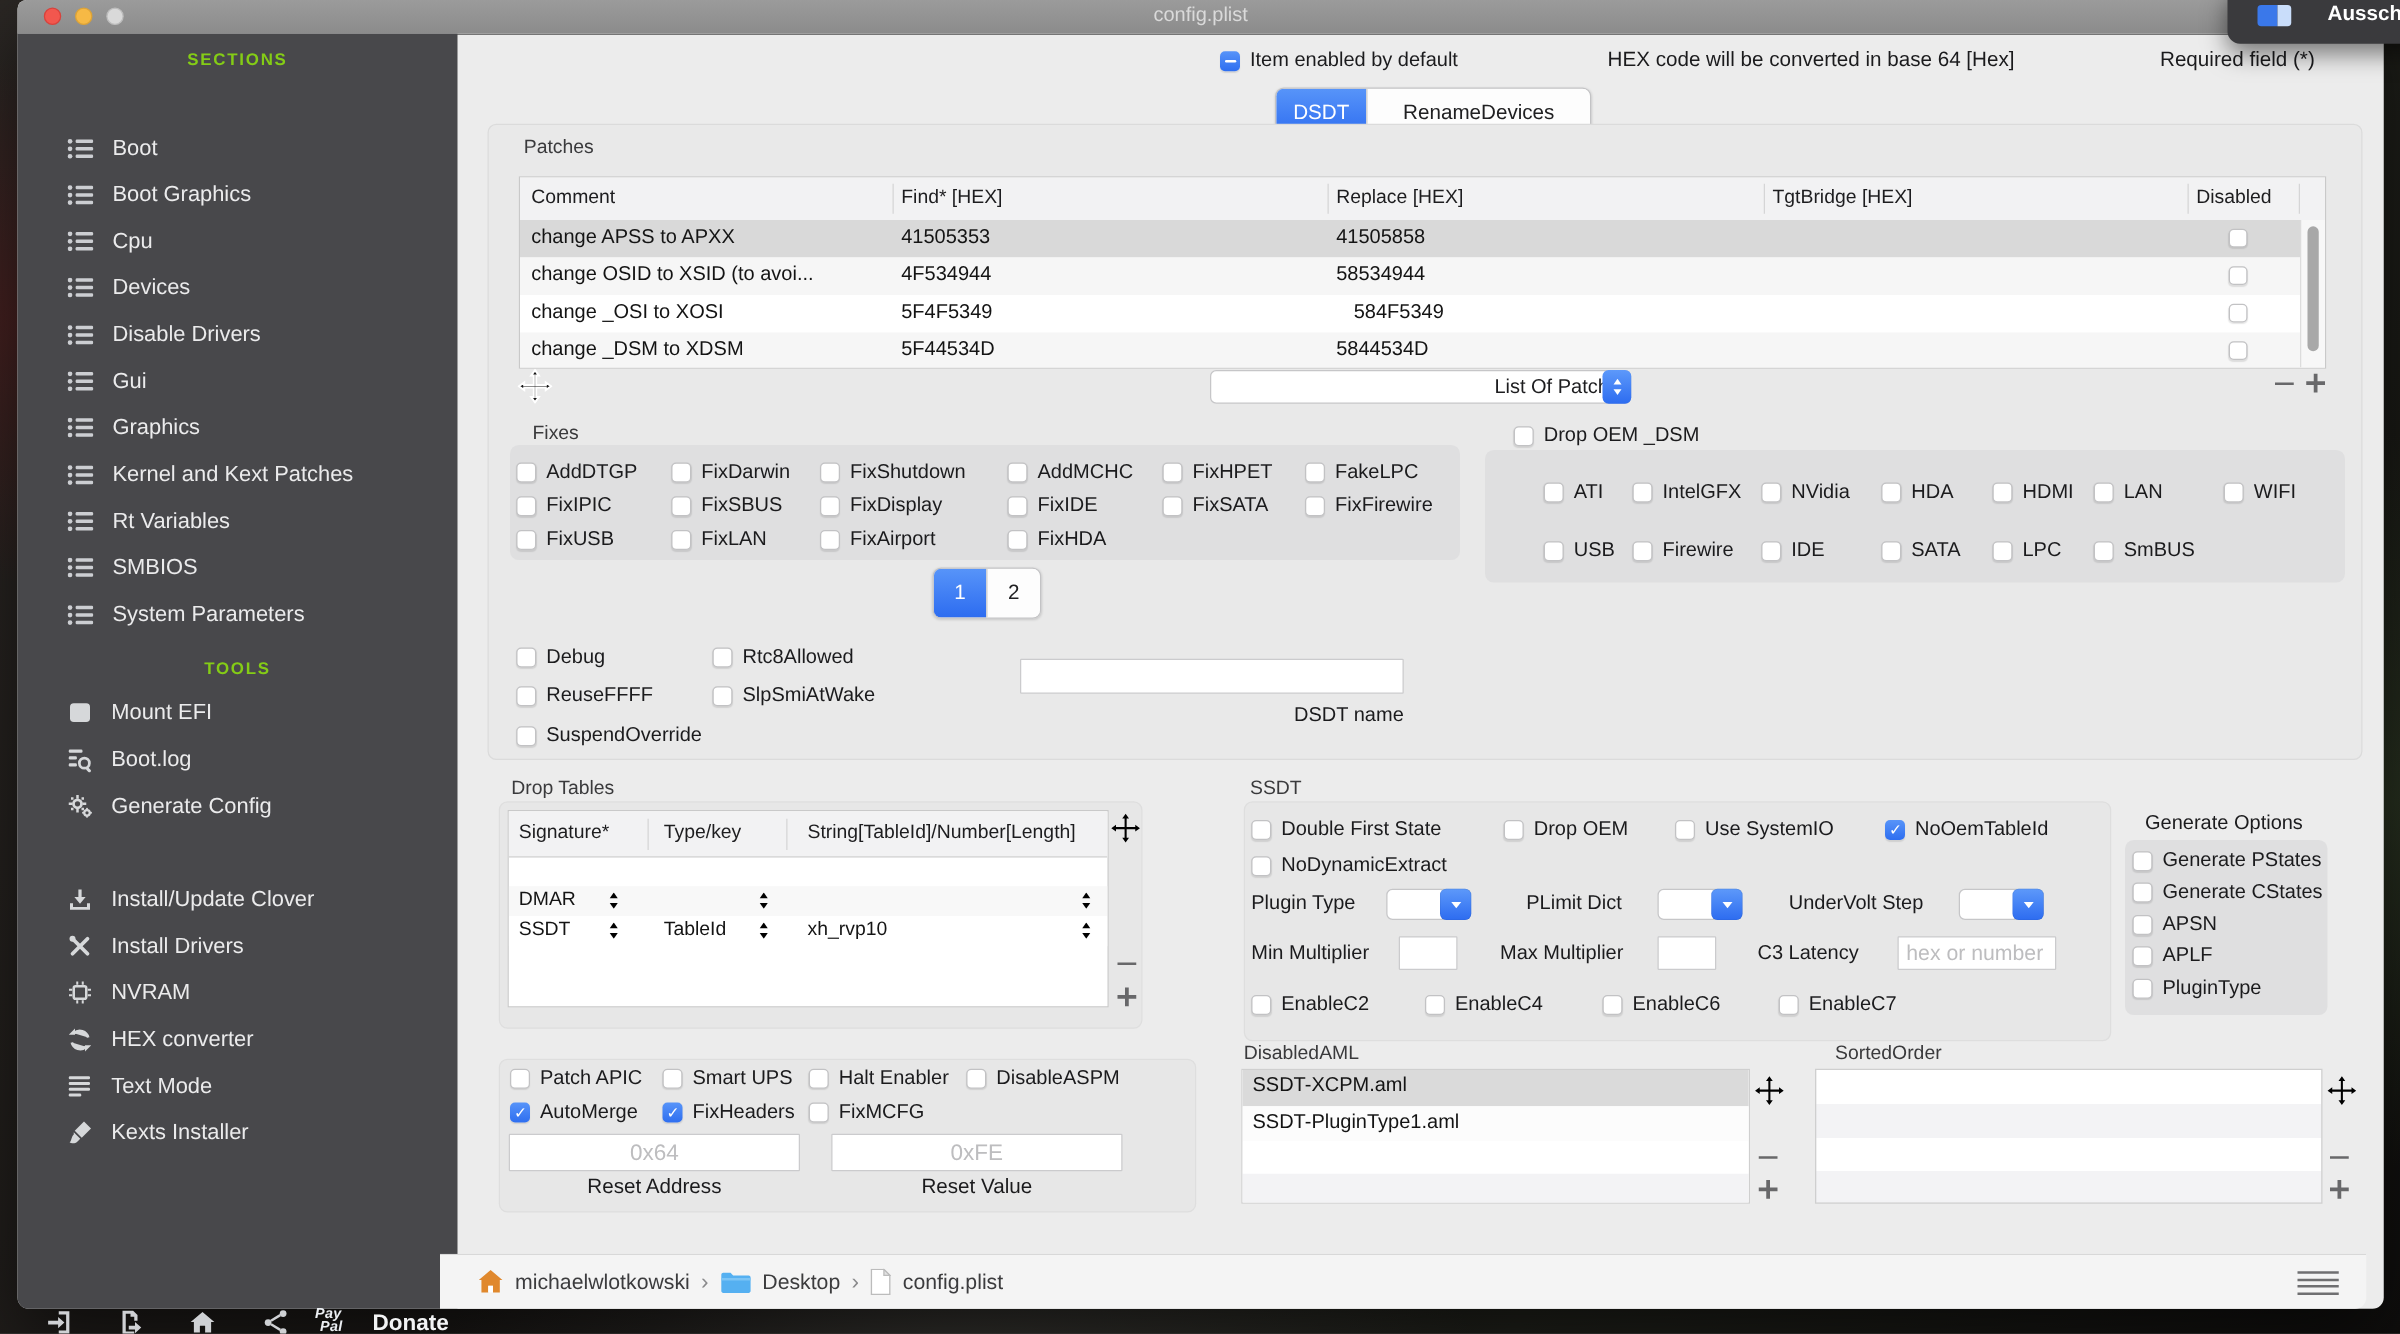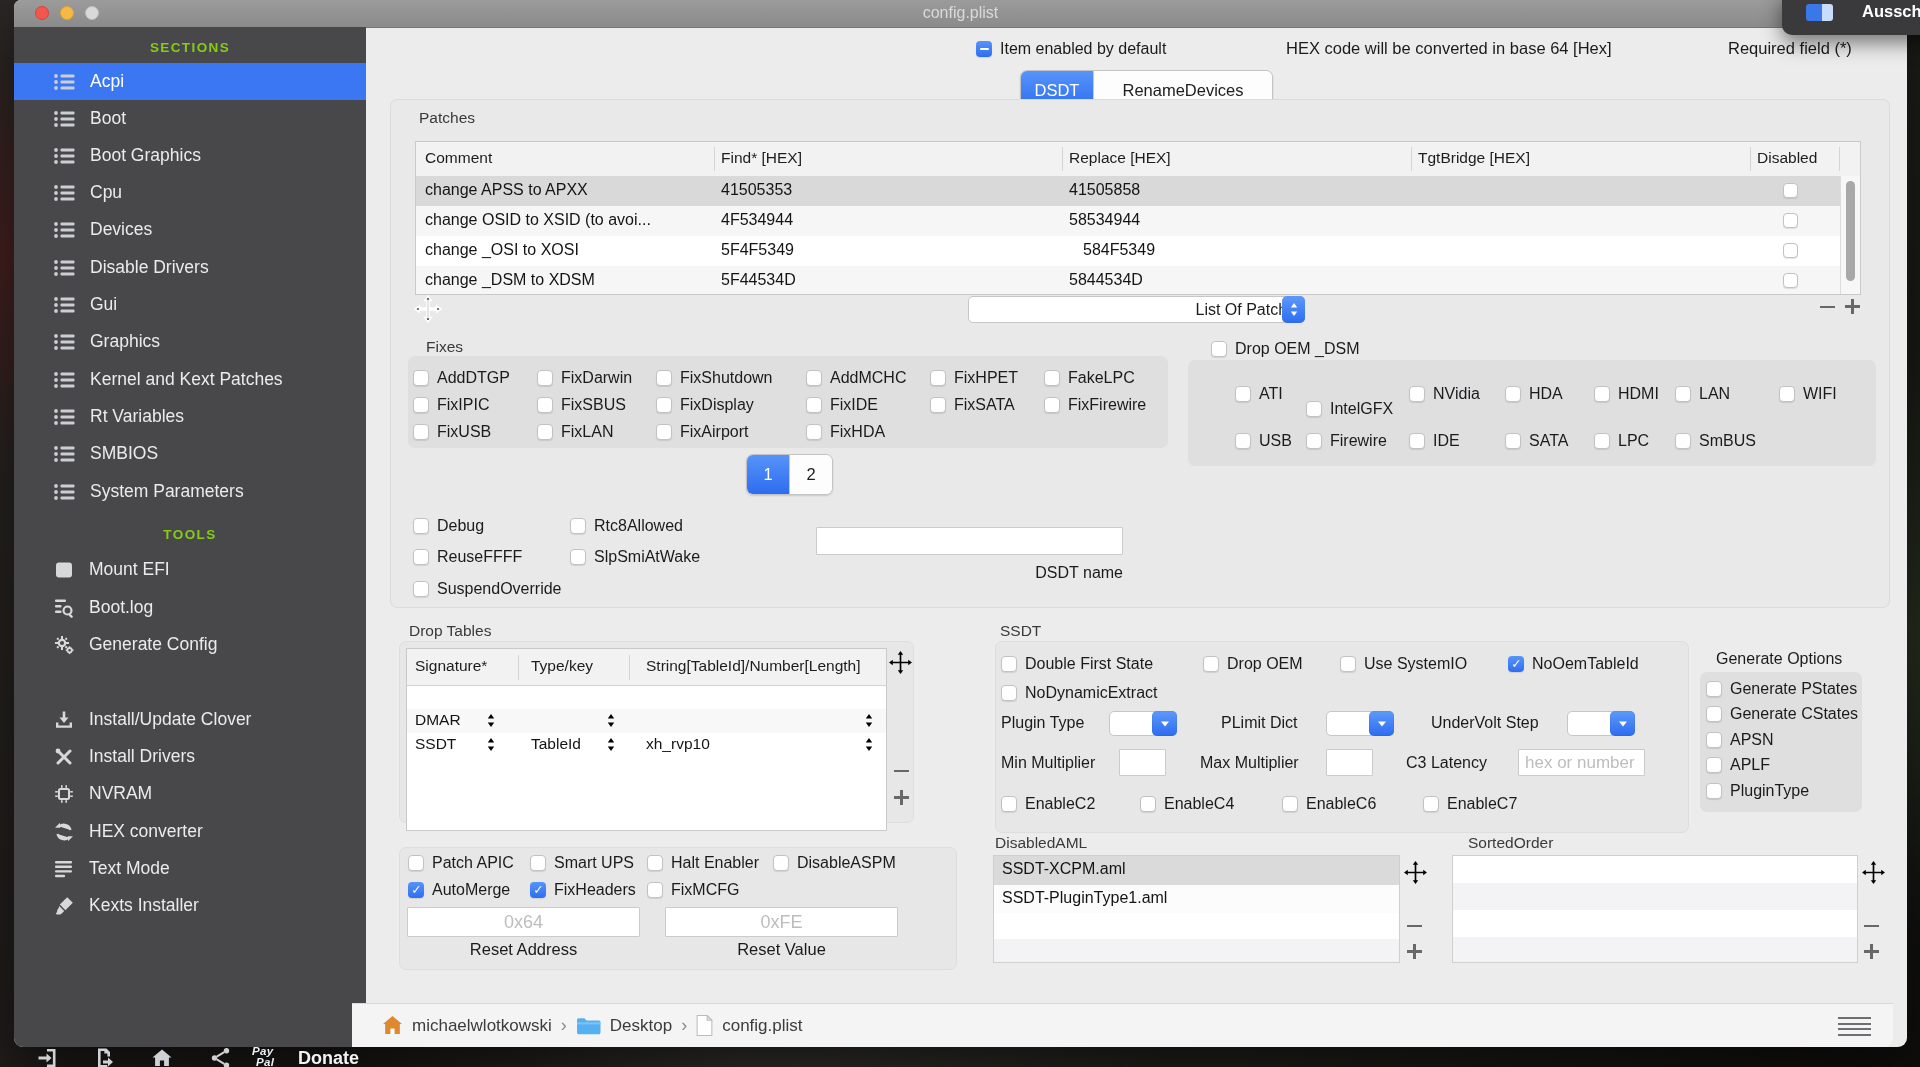--- a/index.html
+++ b/index.html
@@ -119,26 +119,20 @@
     <div class="tbar">
       <div class="light" style="left:21px;background:#f2574e;border:1px solid #d8423c"></div>
       <div class="light" style="left:46px;background:#f6b945;border:1px solid #dda336"></div>
       <div class="light" style="left:71px;background:#d9d9d9;border:1px solid #bdbdbd"></div>
       <div class="wtitle">config.plist</div>
     </div>
 
     <div class="sbar">
       <div class="shead" style="top:13px">SECTIONS</div>
 
-      <div class="sitem sel" style="top:36px">
-          <svg class="licon" viewBox="0 0 21 16">
-            <use href="#listicon"></use>
-          </svg>
-          <span>Acpi</span>
-        </div>
       <div class="sitem" style="top:73px">
           <svg class="licon" viewBox="0 0 21 16">
             <use href="#listicon"></use>
           </svg>
           <span>Boot</span>
         </div>
       <div class="sitem" style="top:110px">
           <svg class="licon" viewBox="0 0 21 16">
             <use href="#listicon"></use>
           </svg>
@@ -476,21 +470,21 @@
 
   <div class="cbl" style="left:1211px;top:340px">
       <span class="cb"></span>
       <span>Drop OEM _DSM</span>
     </div>
   <div class="box ibox" style="left:1188px;top:360px;width:688px;height:106px"></div>
   <div class="cbl" style="left:1235px;top:385px">
       <span class="cb"></span>
       <span>ATI</span>
     </div>
-  <div class="cbl" style="left:1306px;top:400px">
+  <div class="cbl" style="left:1306px;top:385px">
       <span class="cb"></span>
       <span>IntelGFX</span>
     </div>
   <div class="cbl" style="left:1409px;top:385px">
       <span class="cb"></span>
       <span>NVidia</span>
     </div>
   <div class="cbl" style="left:1505px;top:385px">
       <span class="cb"></span>
       <span>HDA</span>
@@ -551,21 +545,21 @@
   <div class="cbl" style="left:570px;top:548px">
       <span class="cb"></span>
       <span>SlpSmiAtWake</span>
     </div>
 
   <input class="tf" style="left: 816px; top: 527px; width: 307px; height: 28px;" value="">
   <div class="lbl" style="left:816px;top:564px;width:307px;text-align:right">DSDT name</div>
 
   <div class="slbl" style="left:409px;top:622px">Drop Tables</div>
   <div class="box gbox" style="left:399px;top:641px;width:513px;height:180px"></div>
-  <div class="tbl" style="left:406px;top:648px;width:481px;height:183px">
+  <div class="tbl" style="left:406px;top:648px;width:481px;height:158px">
     <div class="thead" style="height:36px">
       <span class="th" style="left:8px;top:8px">Signature*</span>
       <span class="th" style="left:124px;top:8px">Type/key</span>
       <span class="th" style="left:239px;top:8px">String[TableId]/Number[Length]</span>
       <div class="vsep" style="left:111px;top:6px;height:25px"></div>
       <div class="vsep" style="left:222px;top:6px;height:25px"></div>
     </div>
     <div class="trow" style="top:60px;height:24px;background:#f8f8f8">
       <span class="td" style="left:8px;top:2px;font-size:15.5px">DMAR</span>
       <svg class="step abs" style="left:80px;top:5px" viewBox="0 0 8 13">

